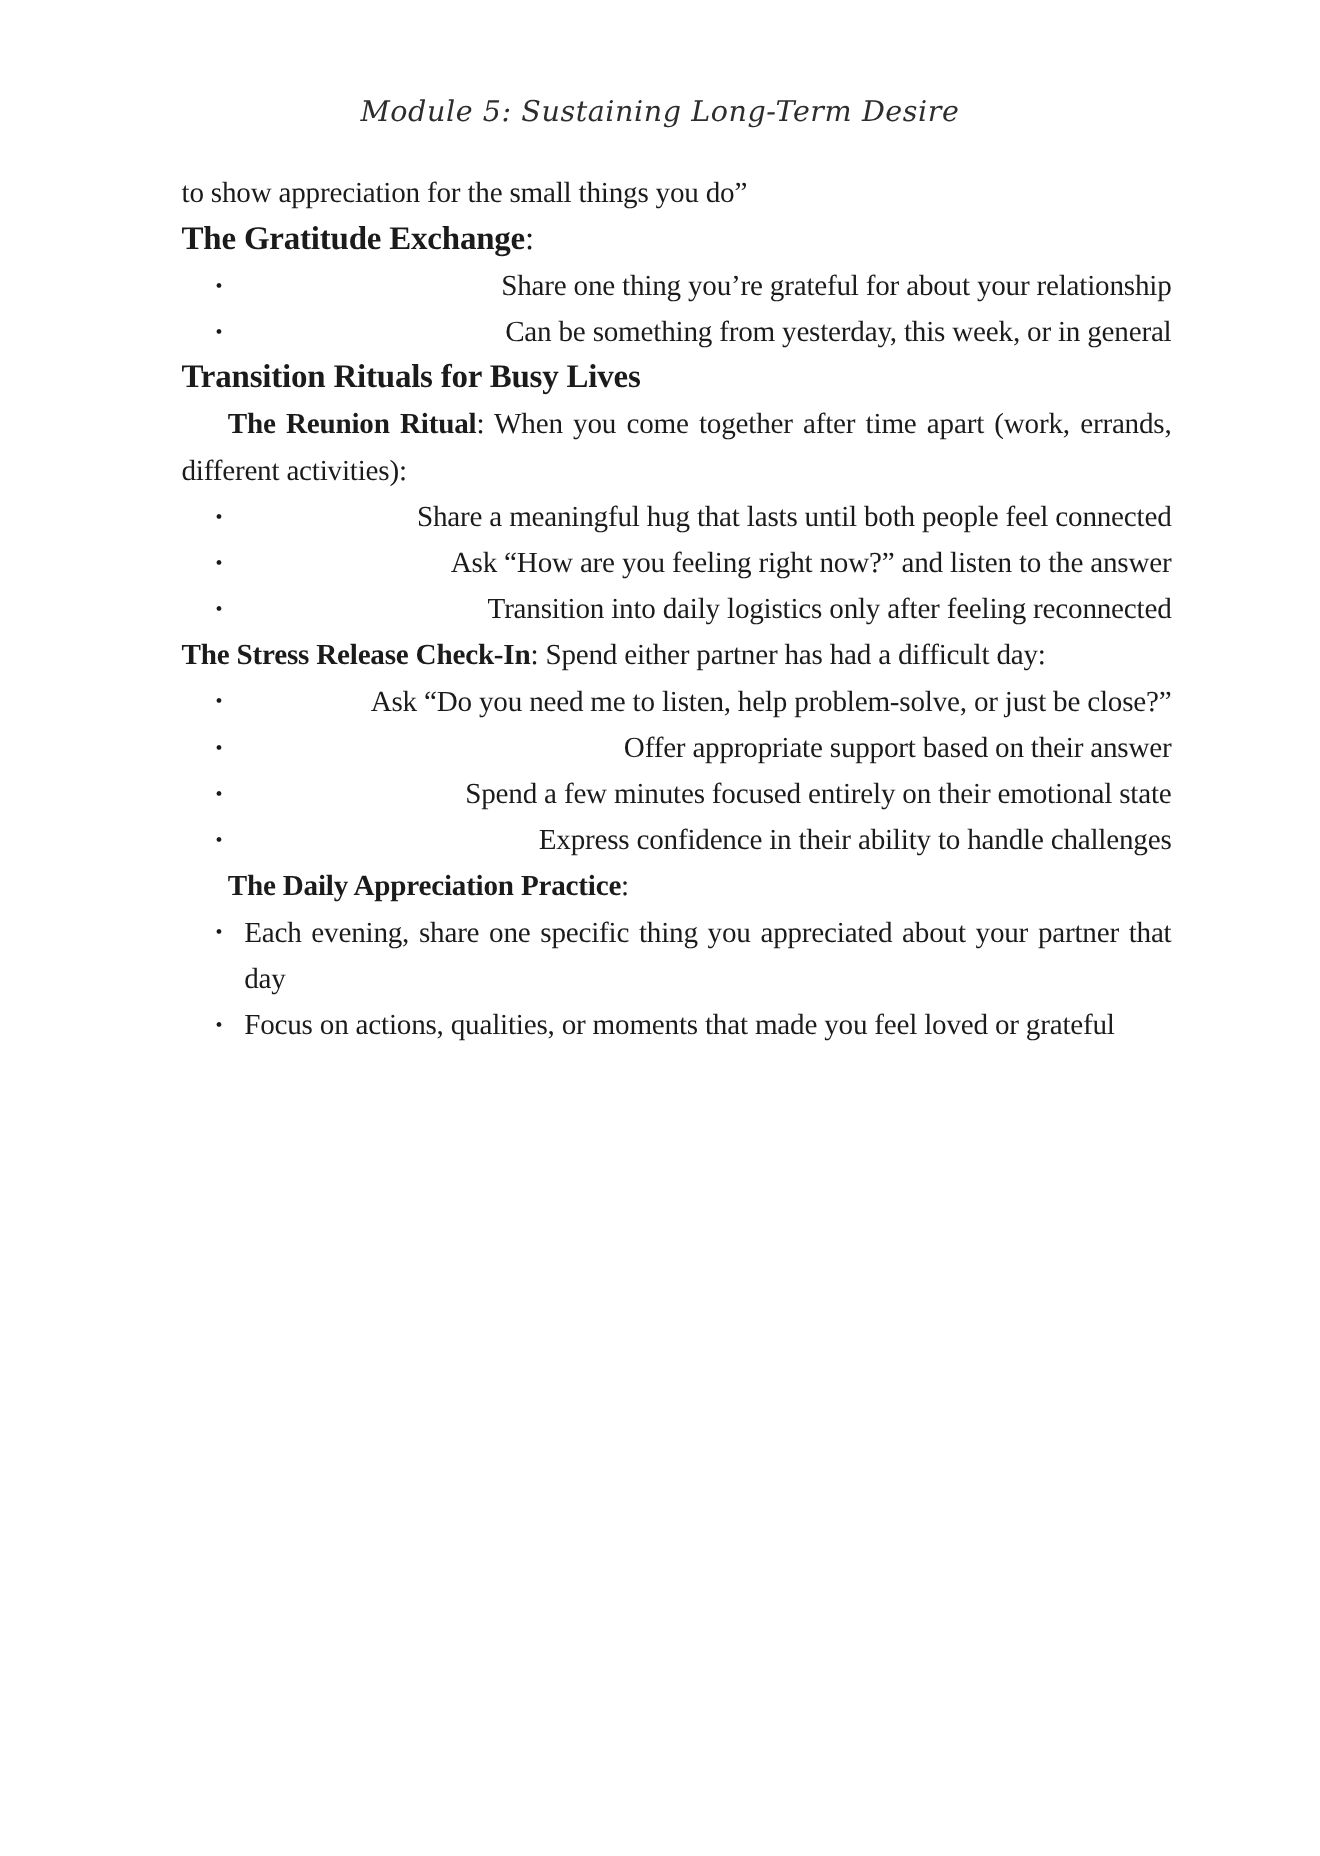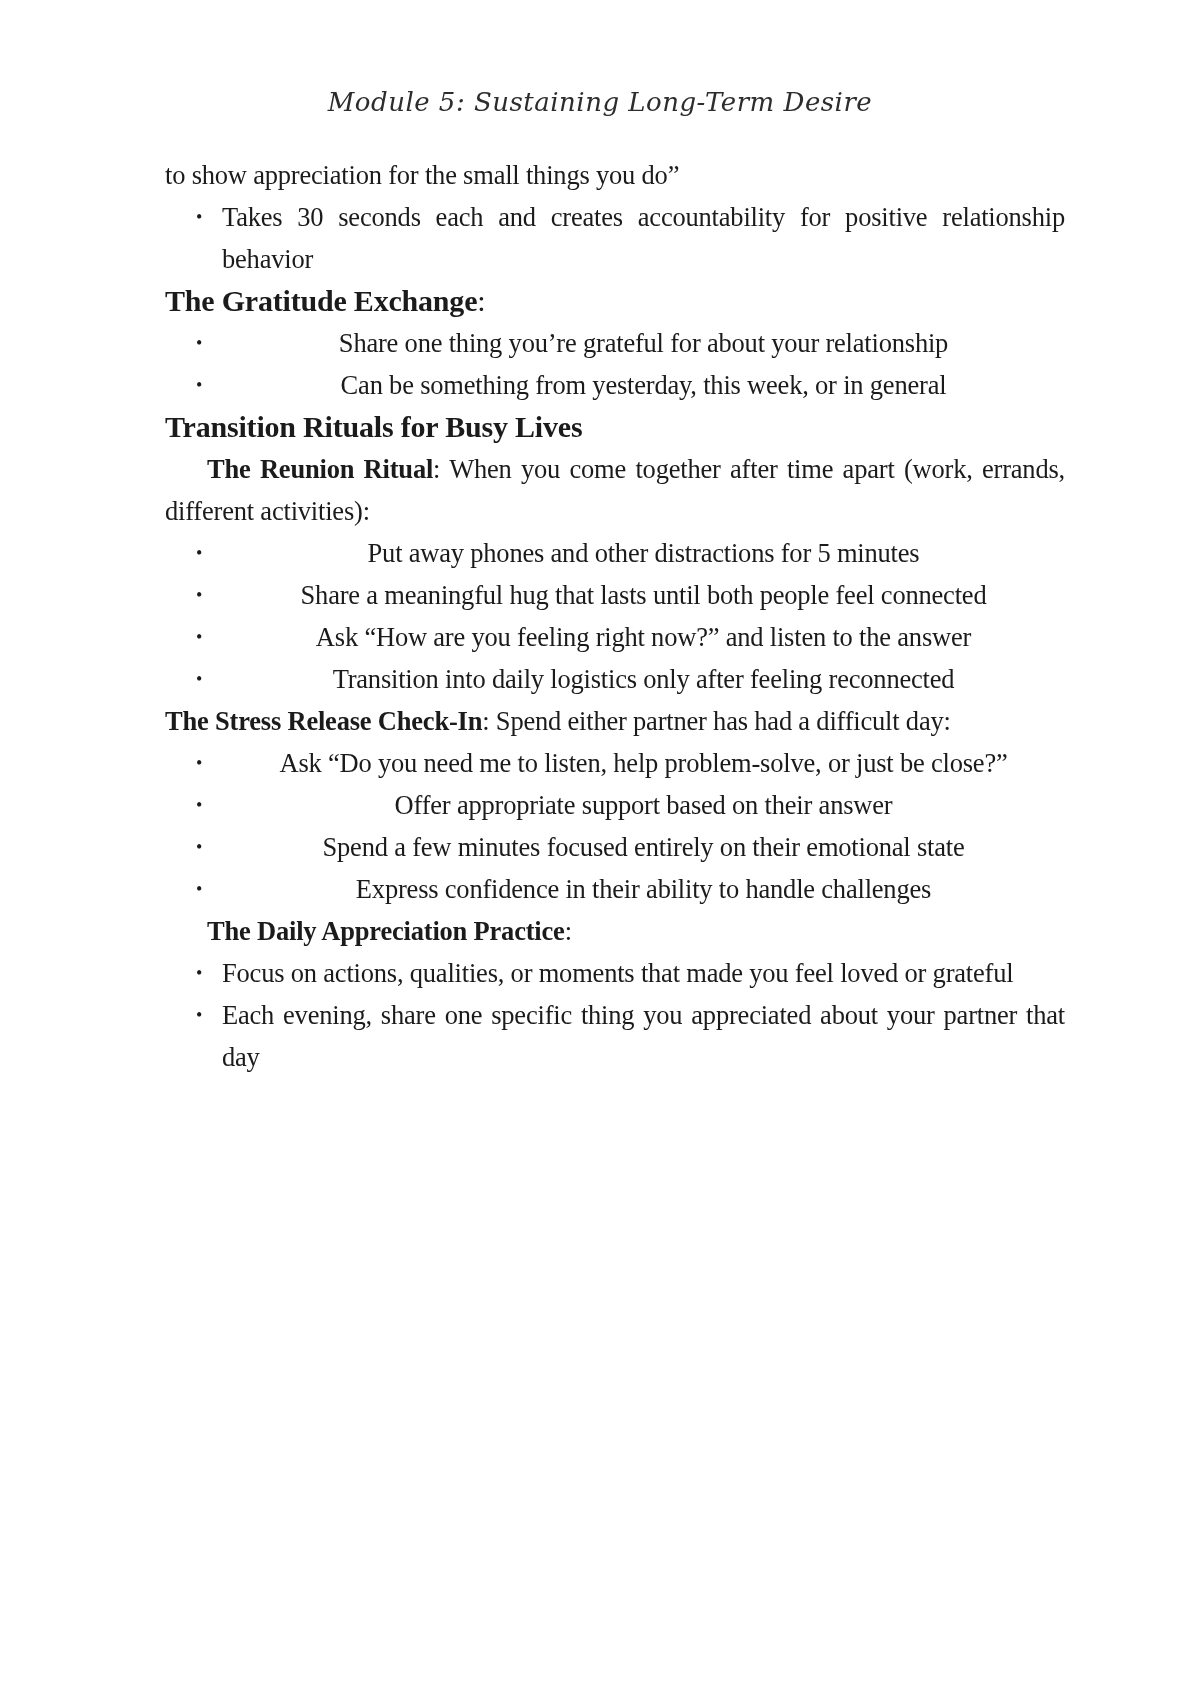--- a/index.html
+++ b/index.html
@@ -38,21 +38,21 @@
   .content p, .content h3, .content ul, .content li { margin: 0; padding: 0; }
   .gap { margin-top: 42px; }            
   .cont-line { padding-left: 57px; }    
   ul.bullets { list-style: none; }
   ul.bullets li {
     position: relative;
     padding-left: 57px;
     text-align: justify;
     hyphens: manual;
   }
-  ul.bullets li.one { white-space: nowrap; text-align: center; }
+  ul.bullets li.one { white-space: nowrap; text-align: right; }
   ul.bullets li::before {
     content: "\2022";
     position: absolute;
     left: 31px;
     top: 0;
     font-size: 18px;
     line-height: 42px;
   }
   h3.heading { font-size: 30px; font-weight: bold; }
   .runin { text-indent: 42px; text-align: justify; hyphens: manual; }
@@ -64,53 +64,49 @@
 <body>
 
 <div class="page">
 
   <div class="running-header">Module 5: Sustaining Long-Term Desire</div>
 
   <div class="content">
 
     <p class="cont-line">to show appreciation for the small things you do”</p>
 
-    <ul class="bullets">
-      <li>Takes 30 seconds each and creates accountability for positive relation­ship behavior</li>
-    </ul>
 
     <h3 class="heading gap"><span class="lead">The Gratitude Exchange</span><span class="colon">:</span></h3>
 
     <ul class="bullets gap">
       <li class="one">Share one thing you’re grateful for about your relationship</li>
       <li class="one">Can be something from yesterday, this week, or in general</li>
     </ul>
 
     <h3 class="heading gap">Transition Rituals for Busy Lives</h3>
 
     <p class="runin"><span class="lead">The Reunion Ritual</span><span class="rest">: When you come together after time apart (work, errands, different activities):</span></p>
 
     <ul class="bullets gap">
-      <li class="one">Put away phones and other distractions for 5 minutes</li>
       <li class="one">Share a meaningful hug that lasts until both people feel connected</li>
       <li class="one">Ask “How are you feeling right now?” and listen to the answer</li>
       <li class="one">Transition into daily logistics only after feeling reconnected</li>
     </ul>
 
     <p class="runin runin-flush gap" style="text-indent:0; text-align:left;"><span class="lead">The Stress Release Check-In</span><span class="rest">: Spend either partner has had a difficult day:</span></p>
 
     <ul class="bullets gap">
       <li class="one">Ask “Do you need me to listen, help problem-solve, or just be close?”</li>
       <li class="one">Offer appropriate support based on their answer</li>
       <li class="one">Spend a few minutes focused entirely on their emotional state</li>
       <li class="one">Express confidence in their ability to handle challenges</li>
     </ul>
 
 
     <p class="runin"><span class="lead">The Daily Appreciation Practice</span><span class="colon">:</span></p>
 
     <ul class="bullets gap">
+      <li>Each evening, share one specific thing you appreciated about your partner that day</li>
       <li>Focus on actions, qualities, or moments that made you feel loved or grateful</li>
-      <li>Each evening, share one specific thing you appreciated about your partner that day</li>
     </ul>
 
   </div>
 </div>
 
 </body></html>

